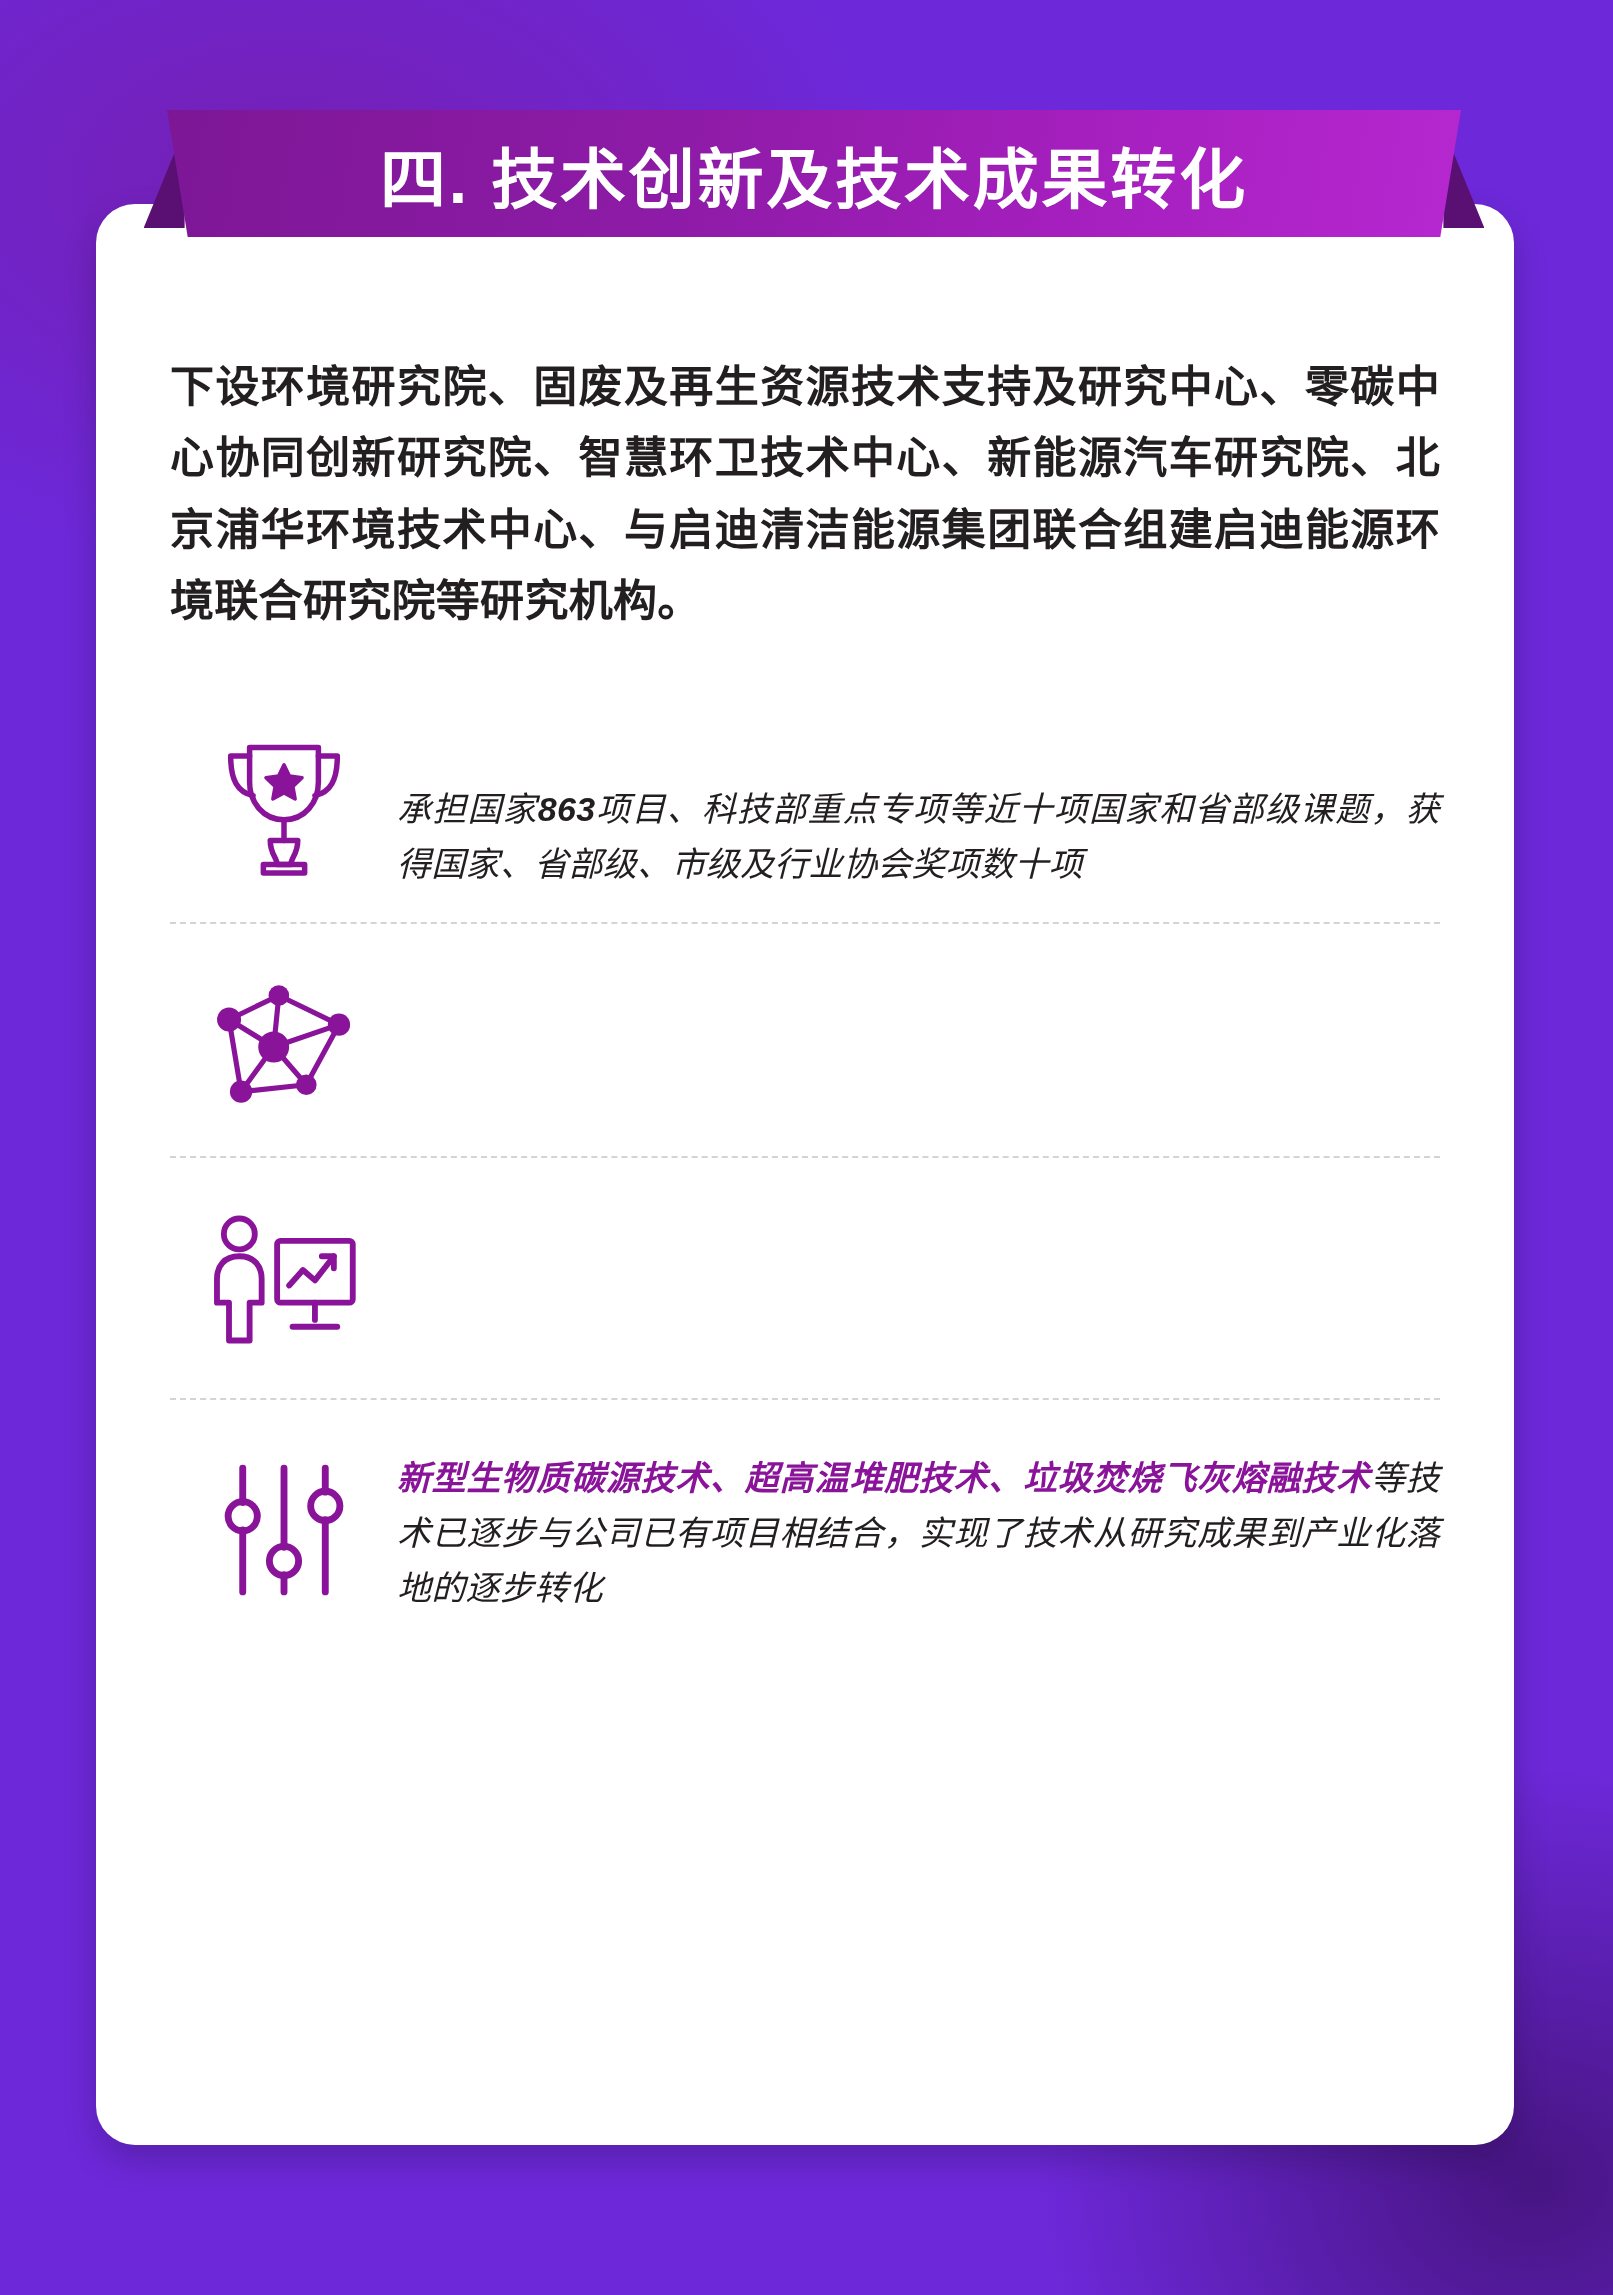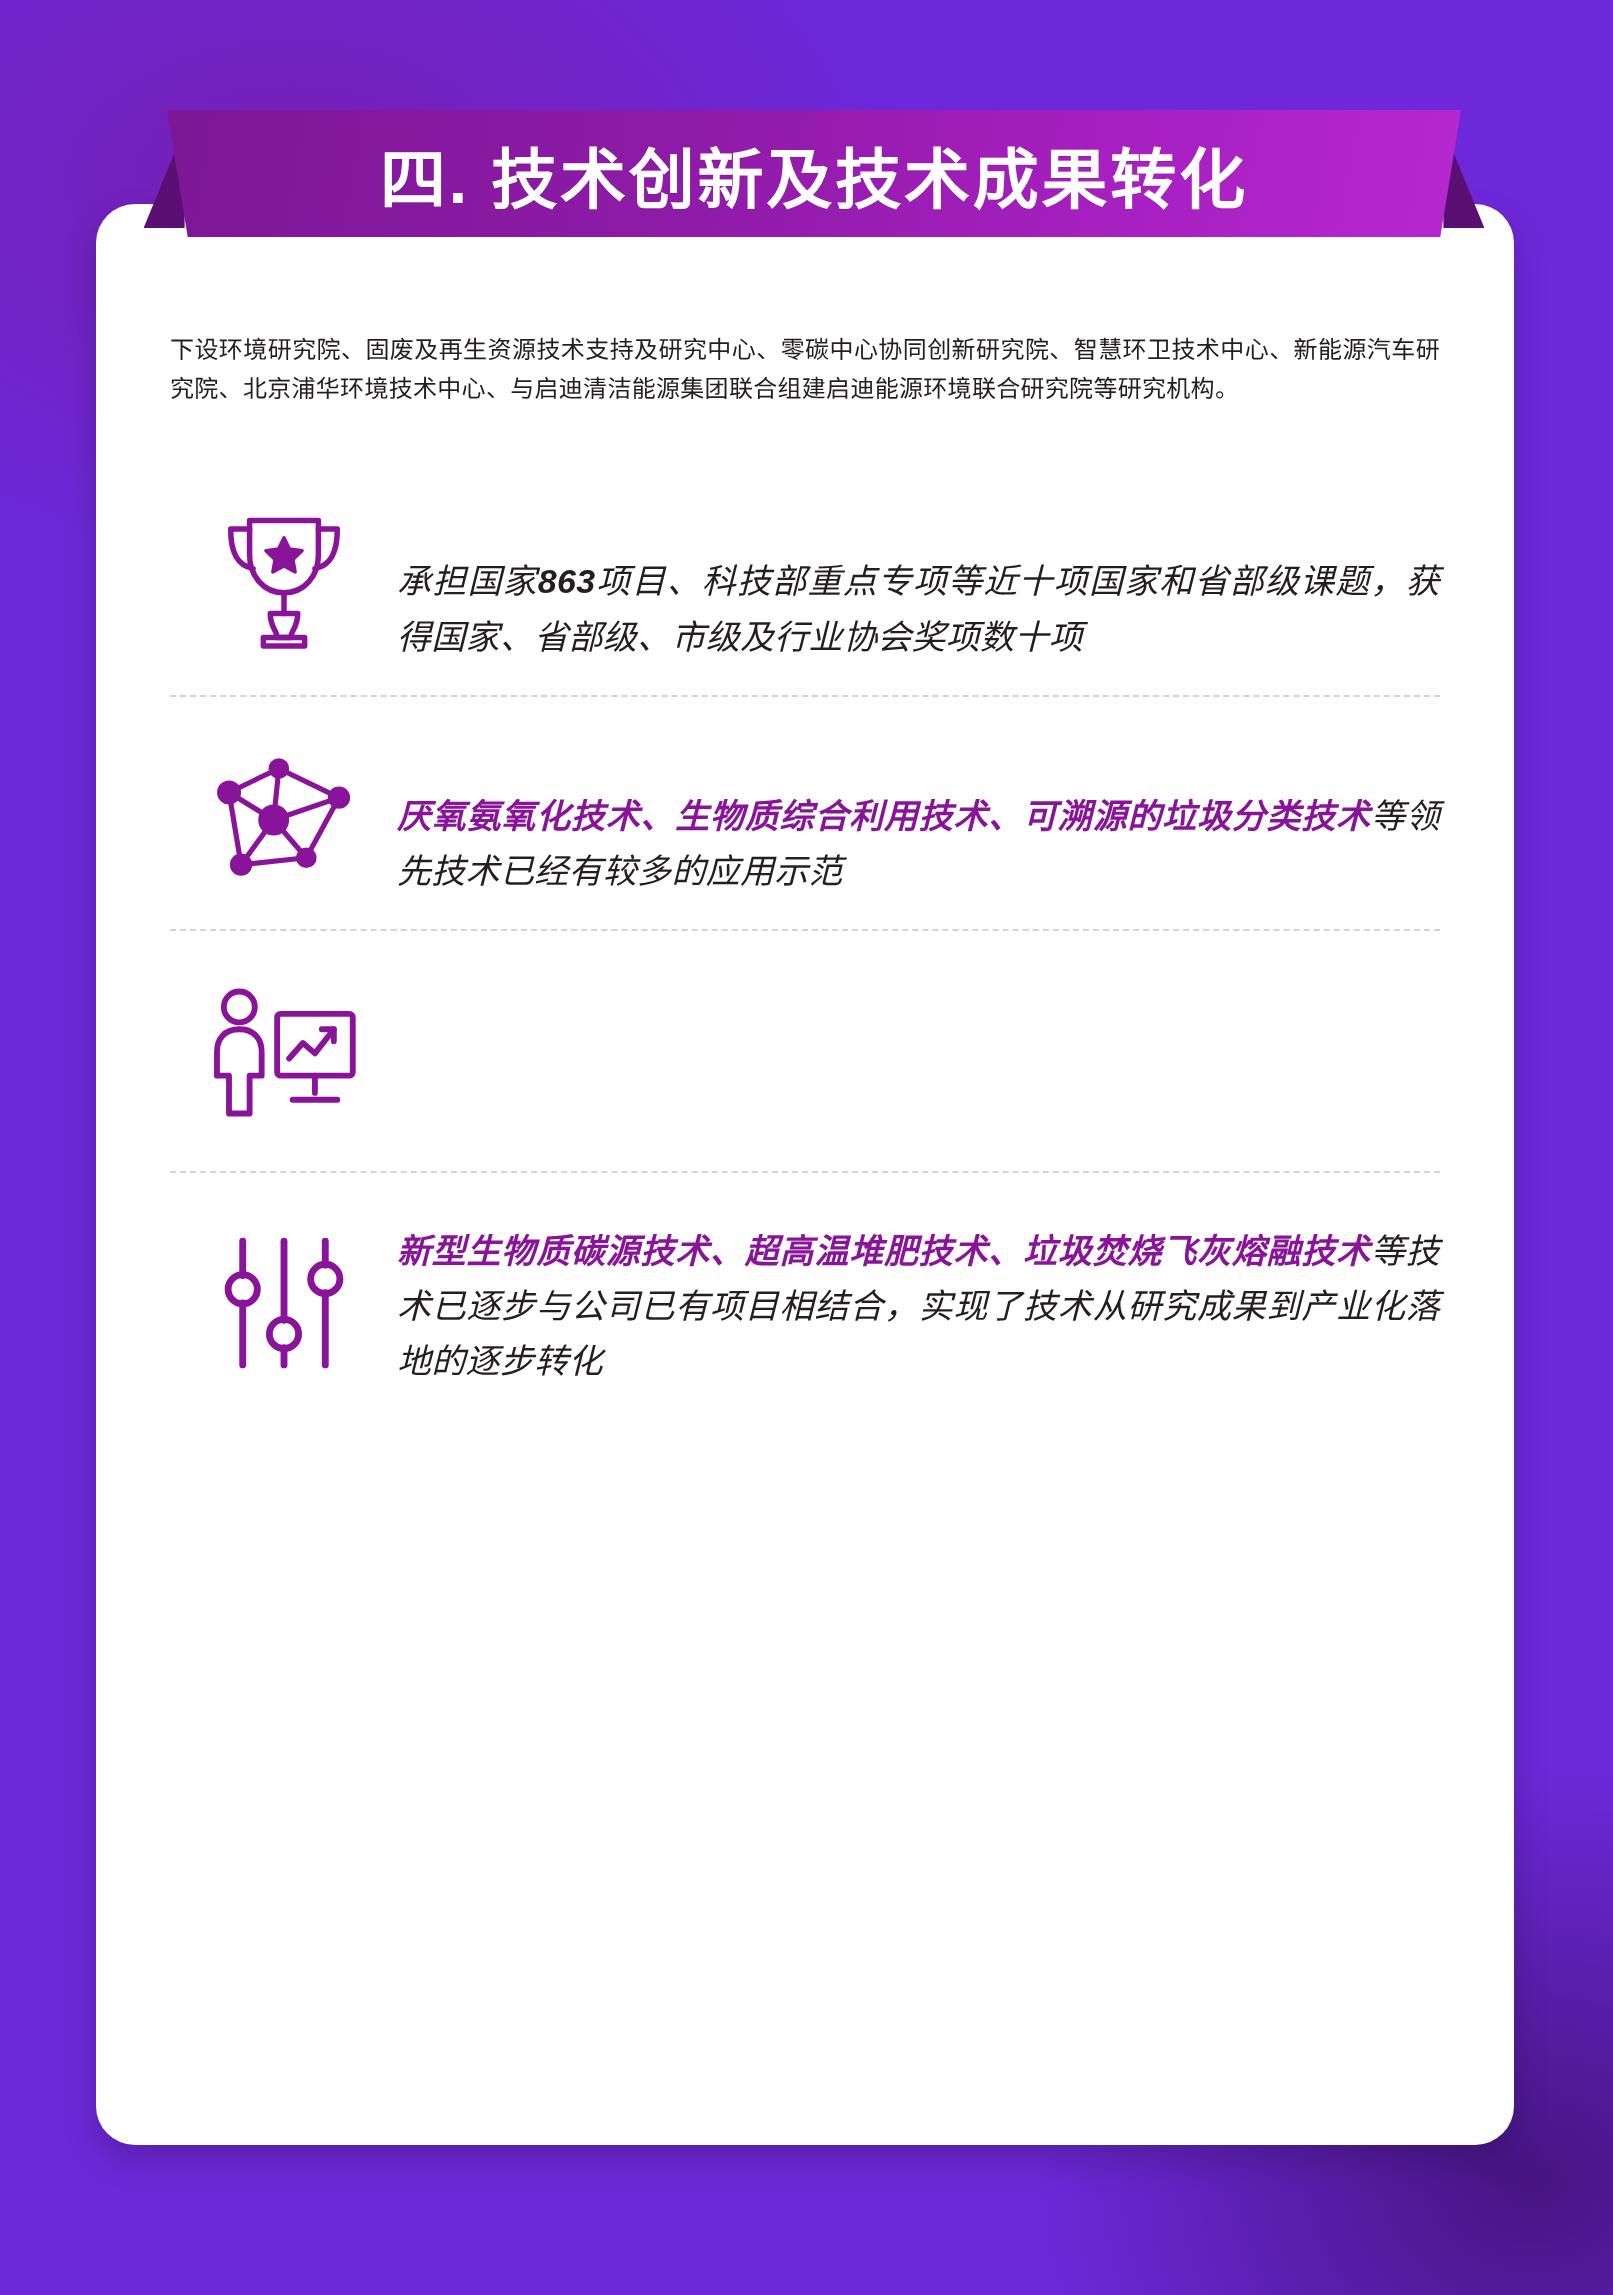--- a/index.html
+++ b/index.html
@@ -101,25 +101,25 @@
     position: absolute;
     left: 74px;
     right: 74px;
     top: 103px;
     bottom: 48px;
   }
 
   
   .intro {
     color: #231F20;
-    font-size: 24px;
+    font-size: 44px;
     line-height: 1.62;
     letter-spacing: 0.3px;
     text-align: justify;
-    font-weight: 400;
+    font-weight: 700;
   }
 
   
   .features {
     margin-top: 66px;
   }
   .feature {
     display: flex;
     align-items: flex-end;
     padding: 12.4px 0 30px 0;
@@ -202,23 +202,20 @@
               <path d="M44 46 L25 72"></path>
               <path d="M44 46 L47 16"></path>
               <circle cx="18" cy="30" r="7" fill="#8A1499" stroke="none"></circle>
               <circle cx="47" cy="16" r="6" fill="#8A1499" stroke="none"></circle>
               <circle cx="82" cy="33" r="6.5" fill="#8A1499" stroke="none"></circle>
               <circle cx="63" cy="68" r="6" fill="#8A1499" stroke="none"></circle>
               <circle cx="25" cy="72" r="6.5" fill="#8A1499" stroke="none"></circle>
               <circle cx="44" cy="46" r="9" fill="#8A1499" stroke="none"></circle>
             </svg>
           </div>
-          <div class="feature-text">
-            <span class="hl">厌氧氨氧化技术、生物质综合利用技术、可溯源的垃圾分类技术</span><span>等领先技术已经有较多的应用示范</span>
-          </div>
         </div>
 
         <div class="feature">
           <div class="feature-icon">
             <svg width="172" height="165" viewBox="0 0 100 96" fill="none" stroke="#8A1499" stroke-width="3.4" stroke-linecap="round" stroke-linejoin="round">
               <circle cx="24" cy="18" r="9"></circle>
               <path d="M24 31 c-9 0 -13 6 -13 13 v14 h7 v22 h12 v-22 h7 v-14 c0 -7 -4 -13 -13 -13 z"></path>
               <rect x="46" y="22" width="44" height="36" rx="2"></rect>
               <path d="M68 58 v10"></path>
               <path d="M55 72 h26"></path>

